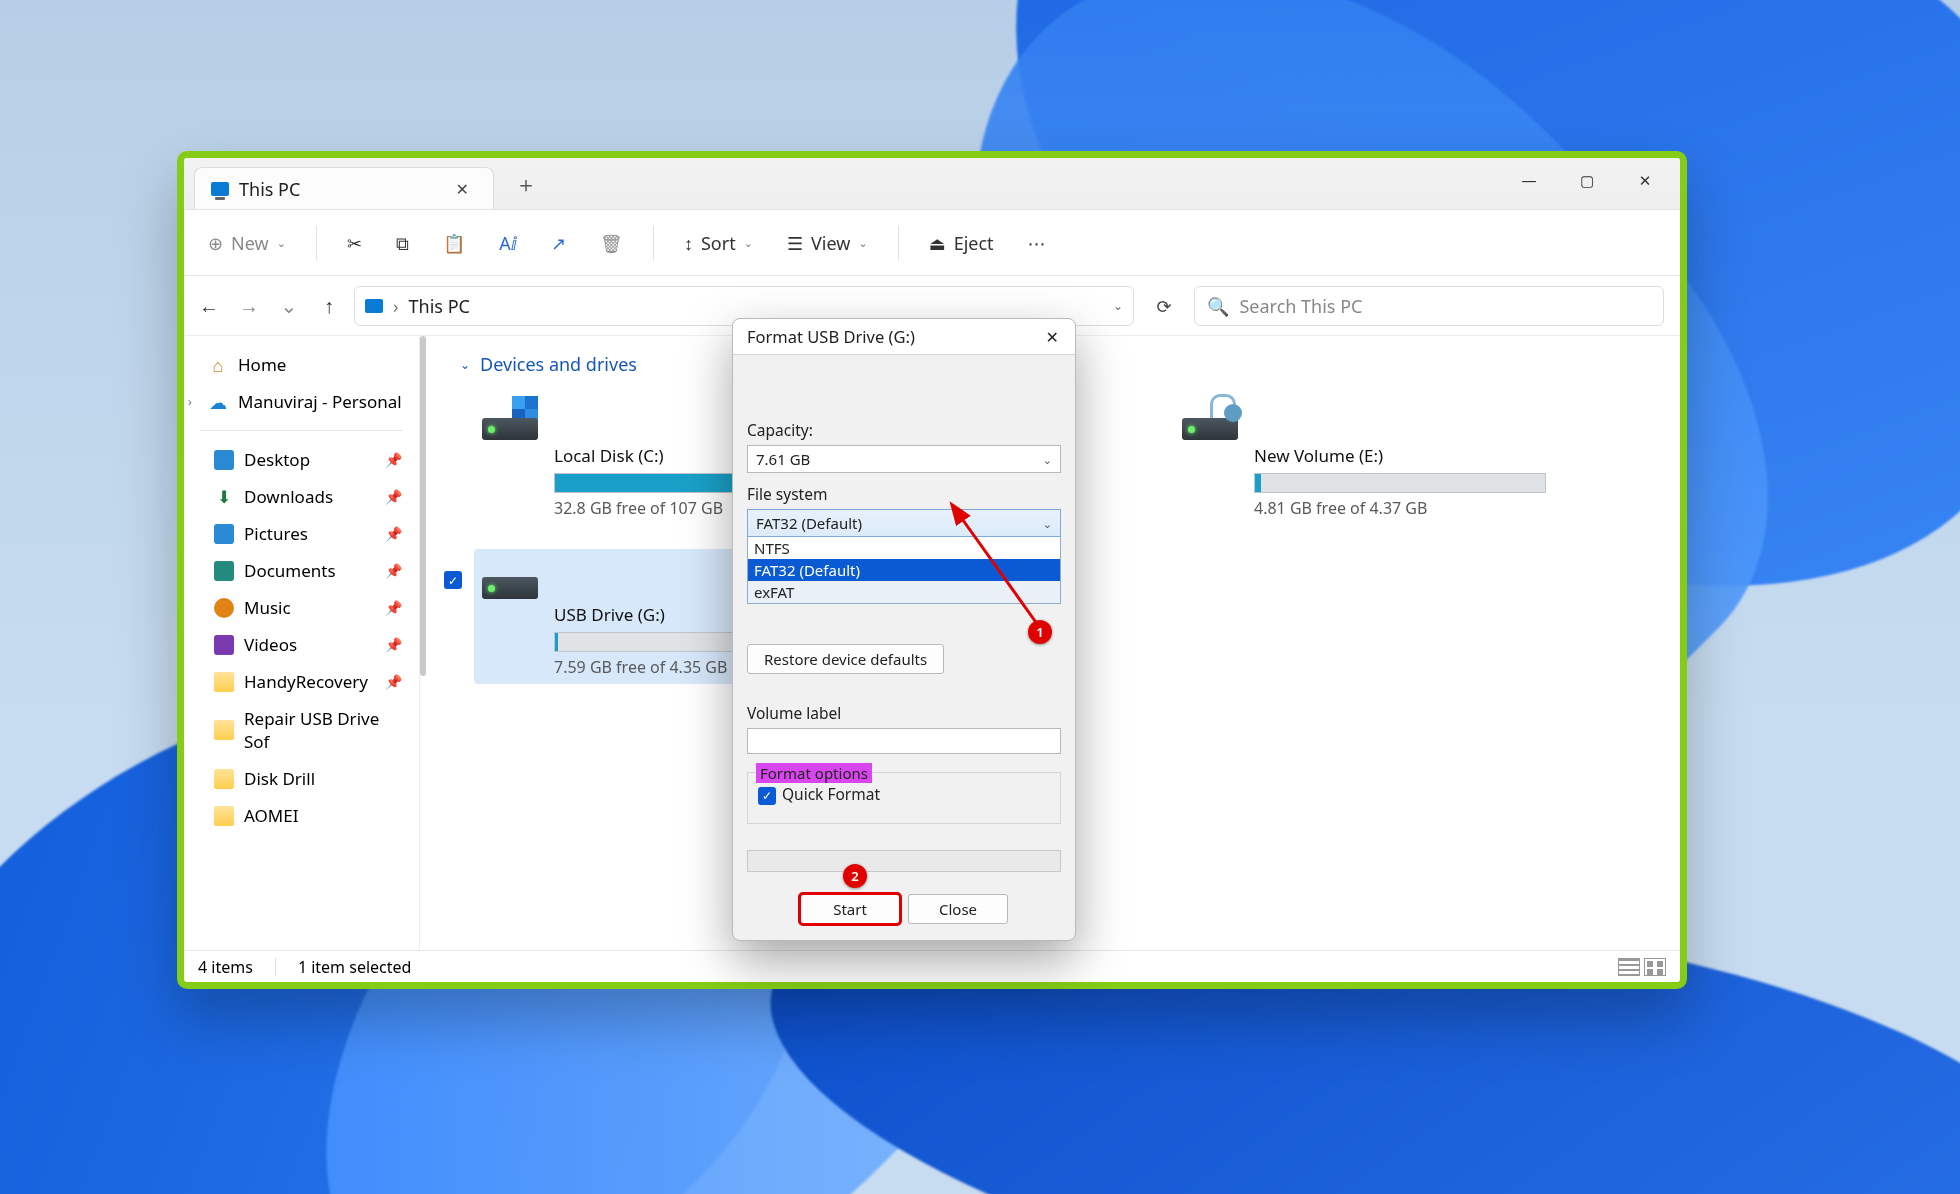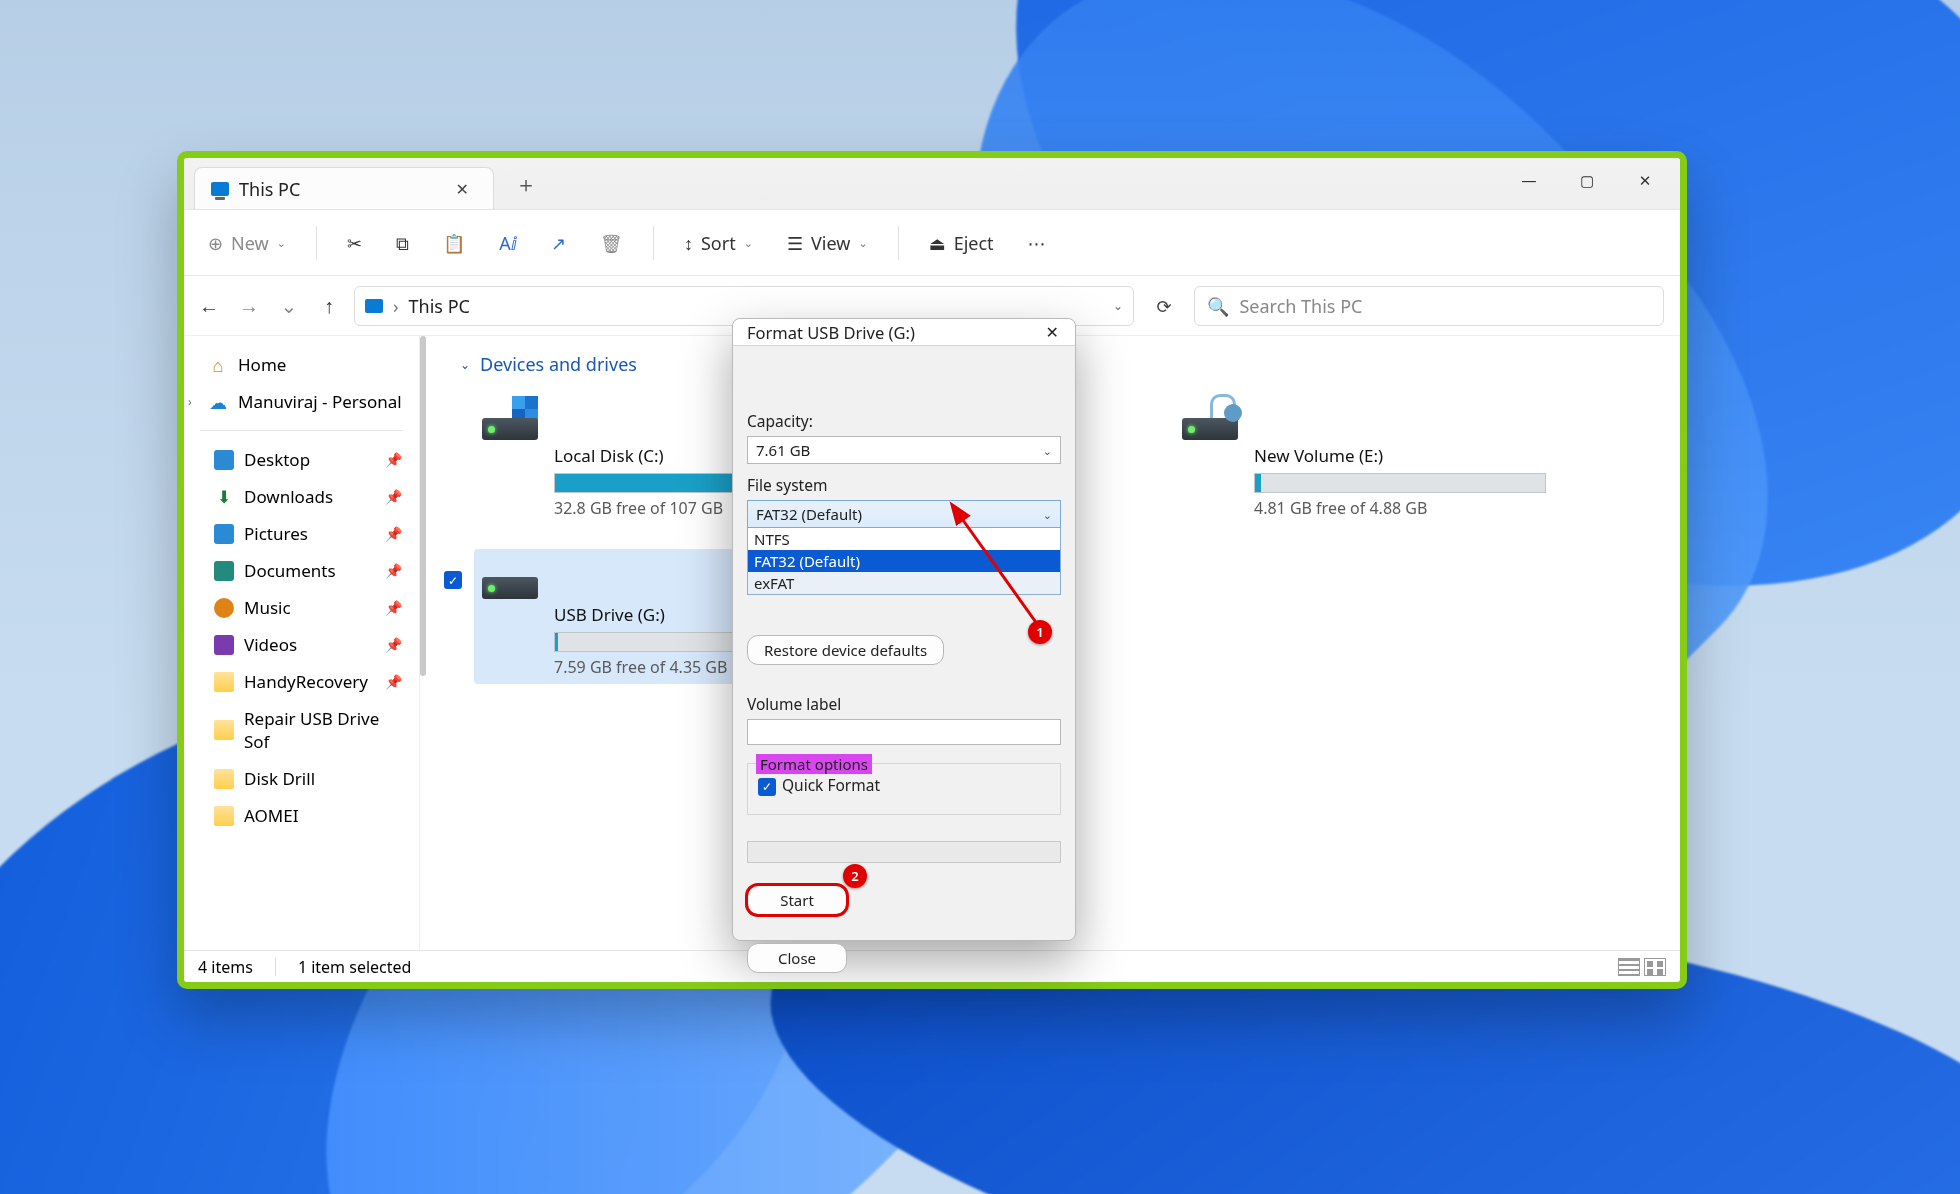--- a/index.html
+++ b/index.html
@@ -186,31 +186,31 @@
   .dlg-select .dd { font-size:11px; color:#555; }
   .dlg-dropdown {
     border:1px solid #8faecf; border-top:none; background:#fff; font-size:15px;
   }
   .dlg-dropdown div { padding:1px 6px; }
   .dlg-dropdown .sel { background:#0a5bd3; color:#fff; }
   .dlg-dropdown .last { background:#e9f0f8; }
   .dlg-btn {
     height:30px; border:1px solid #b9b9b9; background:#fdfdfd; padding:0 16px;
     display:inline-flex; align-items:center; justify-content:center; font-size:15px;
-    border-radius:11px;
+    border-radius:3px;
   }
   .dlg-input { height:26px; border:1px solid #b8b8b8; background:#fff; }
   .dlg-group {
     border:1px solid #d5d5d5; padding:10px 10px 18px; margin-top:6px;
     position:relative;
   }
   .dlg-group .legend { position:absolute; top:-10px; left:8px; background:#d946ef; padding:0 4px; font-size:15px; }
   .chkbox { width:18px; height:18px; background:#0a5bd3; border-radius:3px; display:inline-flex; align-items:center; justify-content:center; color:#fff; font-size:12px; margin-right:6px; vertical-align:middle;}
   .progress { height:22px; border:1px solid #c8c8c8; background:#e9e9e9; margin-top:26px; }
-  .dlg-footer { margin-top:auto; display:flex; gap:28px; justify-content:flex-start; padding-top:22px;flex-direction:column; }
+  .dlg-footer { margin-top:auto; display:flex; gap:8px; justify-content:center; padding-top:22px; }
   .dlg-footer .dlg-btn { width:100px; }
   .start-frame { outline:3px solid #e00000; outline-offset:-1px; }
 
   
   .anno-arrow {
     position:absolute; left:952px; top:508px; pointer-events:none;
   }
   .anno-arrow svg { overflow:visible; }
   .anno-badge {
     position:absolute; width:24px; height:24px; border-radius:50%;
@@ -417,21 +417,21 @@
         <div class="drive-col" style="margin-left:260px">
           <div class="drive">
             <div class="drive-icon lockdisk">
                 <div class="diskbody"></div>
               </div>
             <div class="drive-info">
               <div class="drive-name">New Volume (E:)</div>
               <div class="drive-bar">
                   <div class="fill" style="width:2%"></div>
                 </div>
-              <div class="drive-free">4.81 GB free of 4.88 GB</div>
+              <div class="drive-free">4.81 GB free of 4.37 GB</div>
             </div>
           </div>
         </div>
       </div>
     </div>
   </div>
 
   <div class="statusbar">
     <span>4 items</span>
     <span class="sep"></span>

